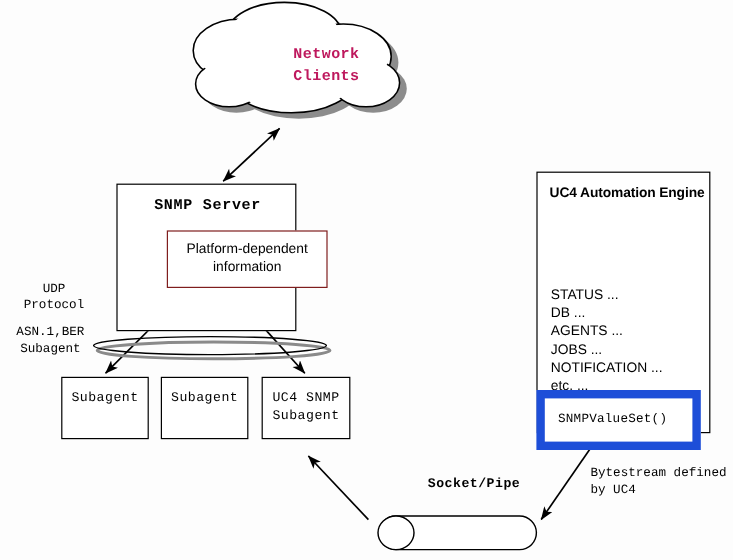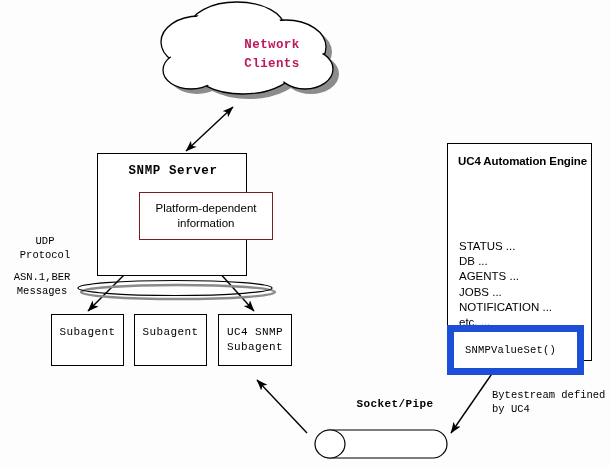--- a/index.html
+++ b/index.html
@@ -263,21 +263,21 @@
     <div class="mono" id="snmp-server-title">SNMP Server</div>
     <div id="snmp-server-inner">
       <div class="sans" id="snmp-server-inner-text">Platform-dependent
 information</div>
     </div>
   </div>
 
   <div class="node mono" id="udp-label">UDP
 Protocol</div>
   <div class="node mono" id="asn-label">ASN.1,BER
-Messages</div>
+Subagent</div>
 
   <div class="node box subagent" id="subagent-1">
     <div class="mono subagent-label">Subagent</div>
   </div>
   <div class="node box subagent" id="subagent-2">
     <div class="mono subagent-label">Subagent</div>
   </div>
   <div class="node box subagent" id="subagent-3">
     <div class="mono subagent-label">UC4 SNMP
 Subagent</div>

